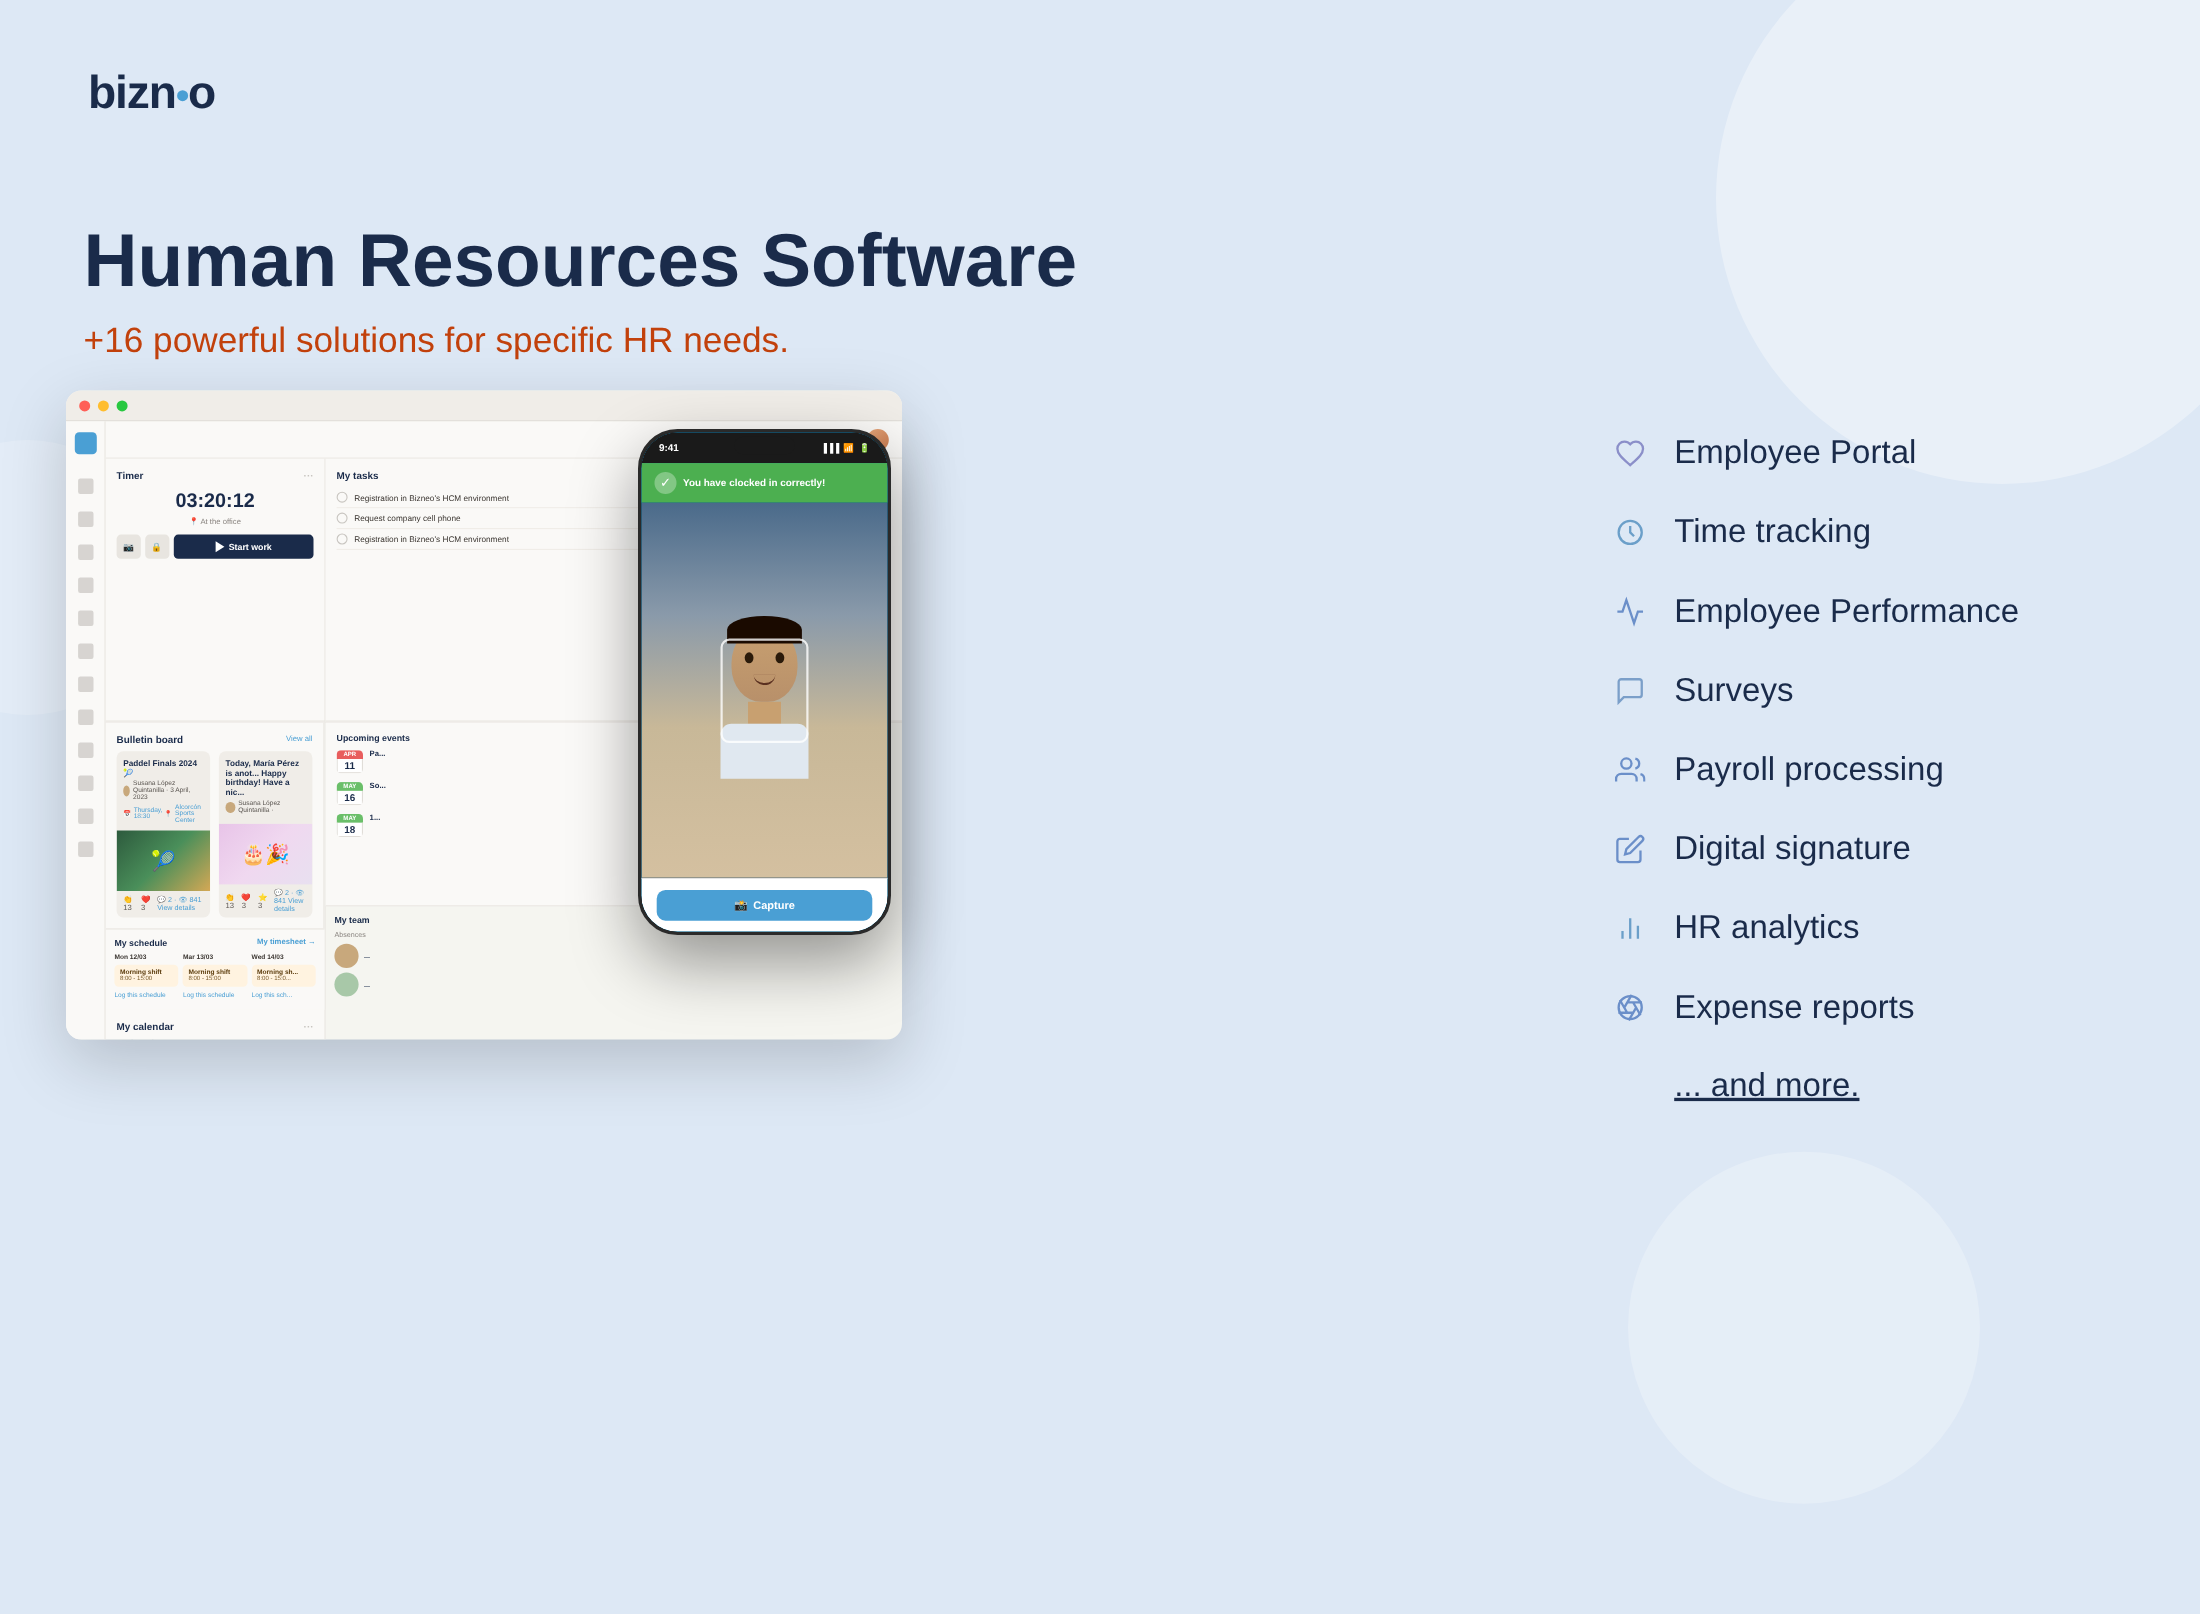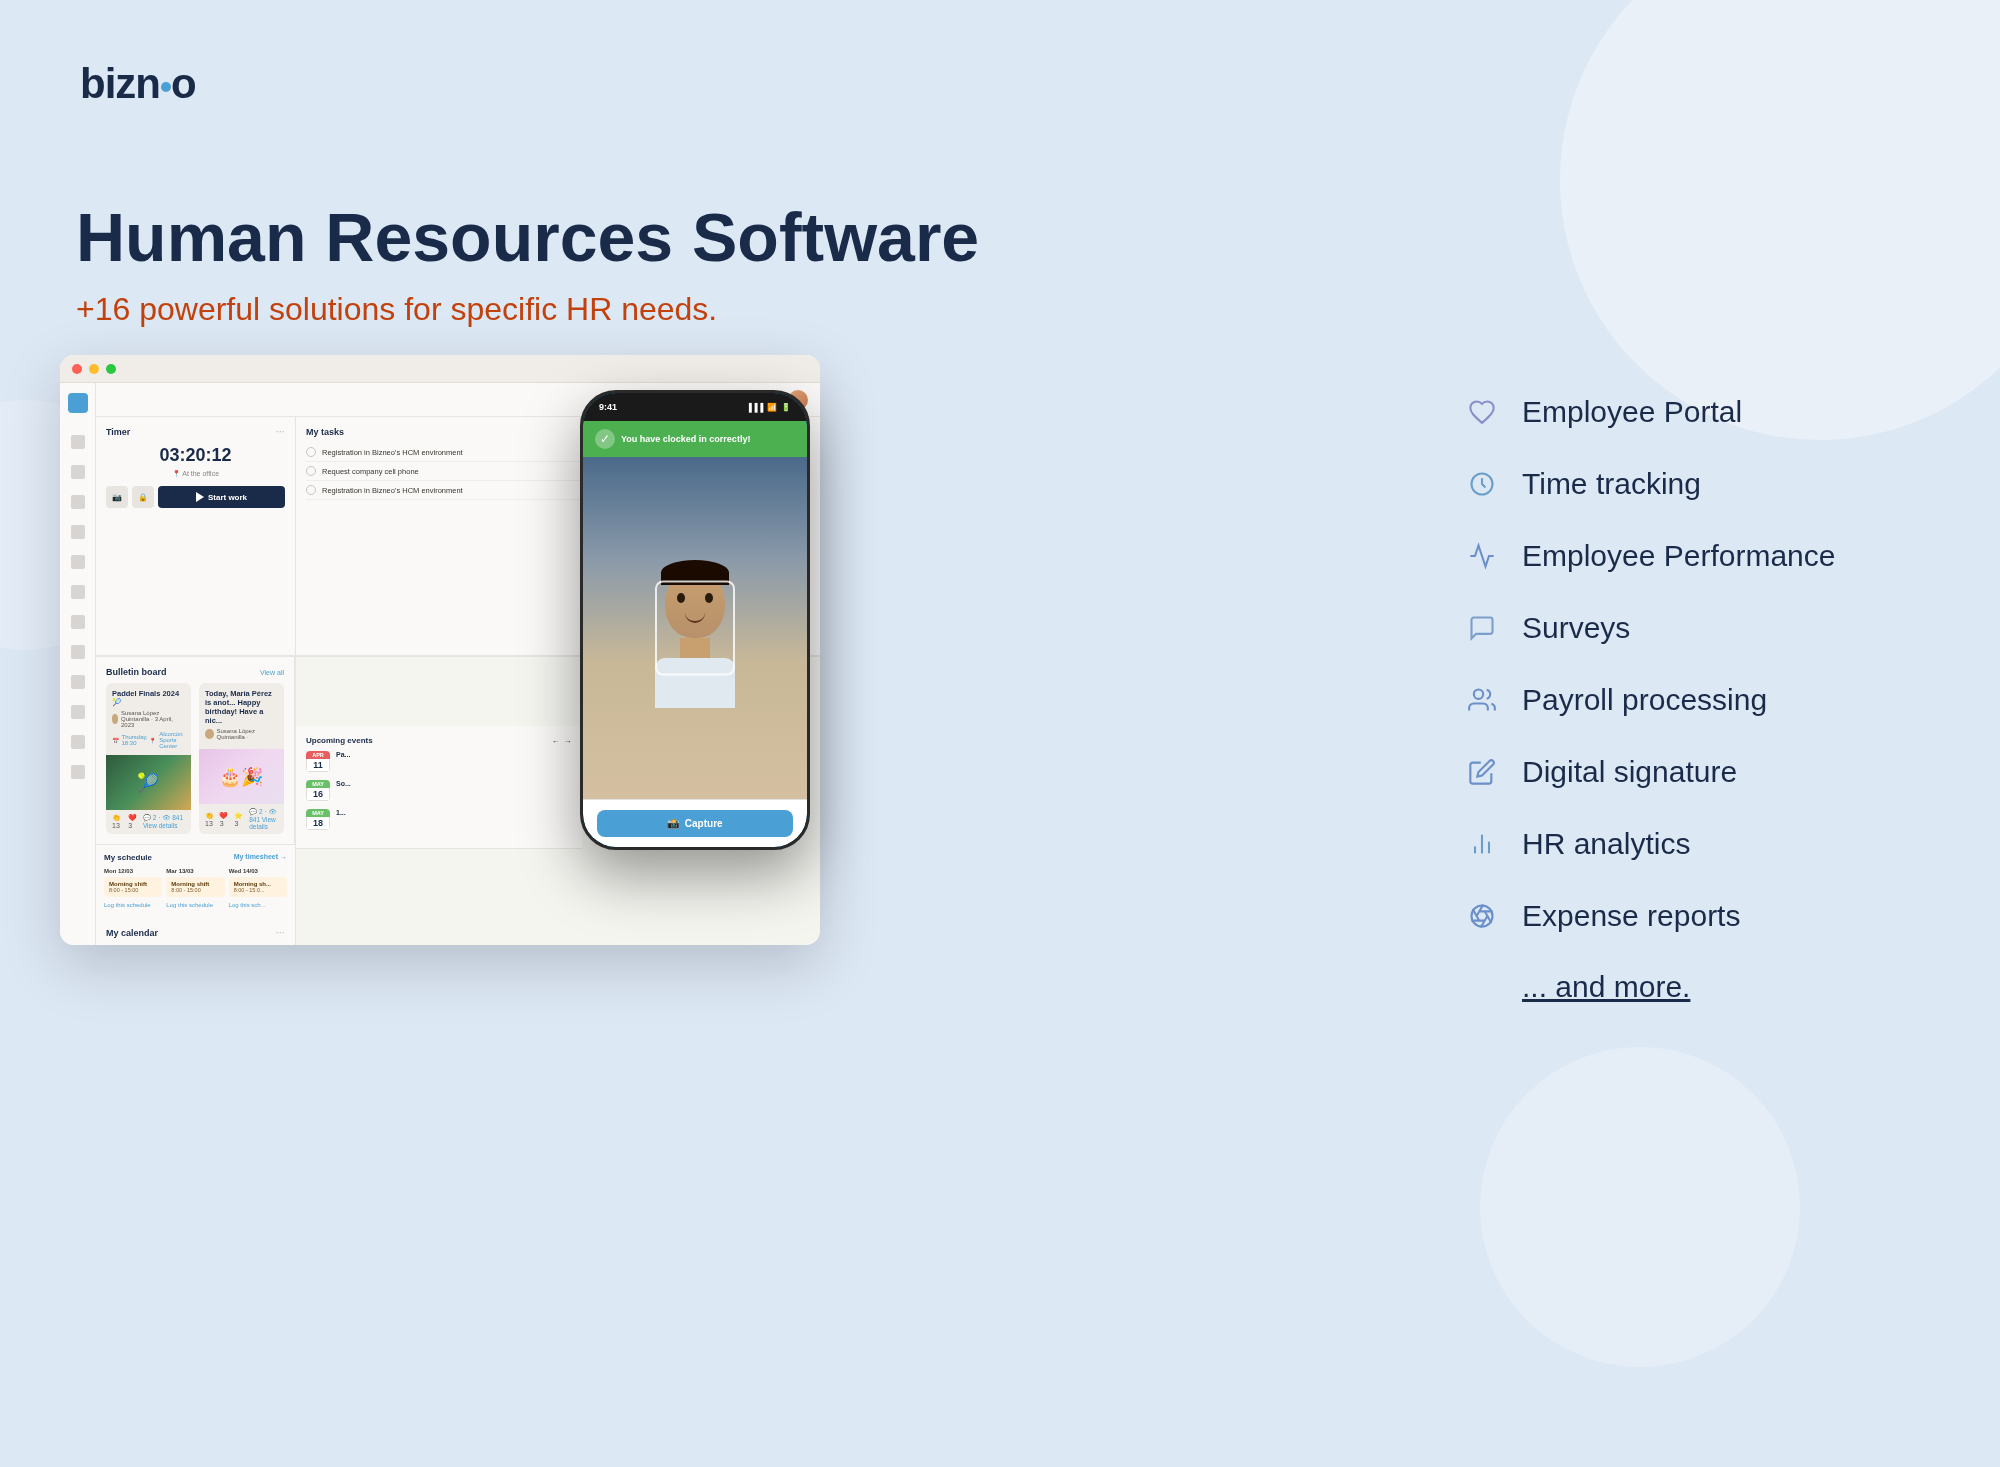--- a/index.html
+++ b/index.html
@@ -1029,21 +1029,21 @@
                 <div class="schedule-shift-card">
                   <div class="schedule-shift-title">Morning sh...</div>
                   <div class="schedule-shift-time">8:00 - 15:0...</div>
                 </div>
                 <div class="schedule-log-btn">Log this sch...</div>
               </div>
             </div>
           </div>
         </div>
 
-        <div style="display:flex;flex-direction:row;align-items:center;">
+        <div style="display:flex;flex-direction:column;">
 
           <div class="panel-events" style="flex:1;border-bottom:1px solid #e8e5e0;">
             <div class="panel-title" style="font-size:8px;">
               <span>Upcoming events</span>
               <span style="display:flex;gap:4px;">
                 <span>←</span>
                 <span>→</span>
               </span>
             </div>
             <div class="event-item">

